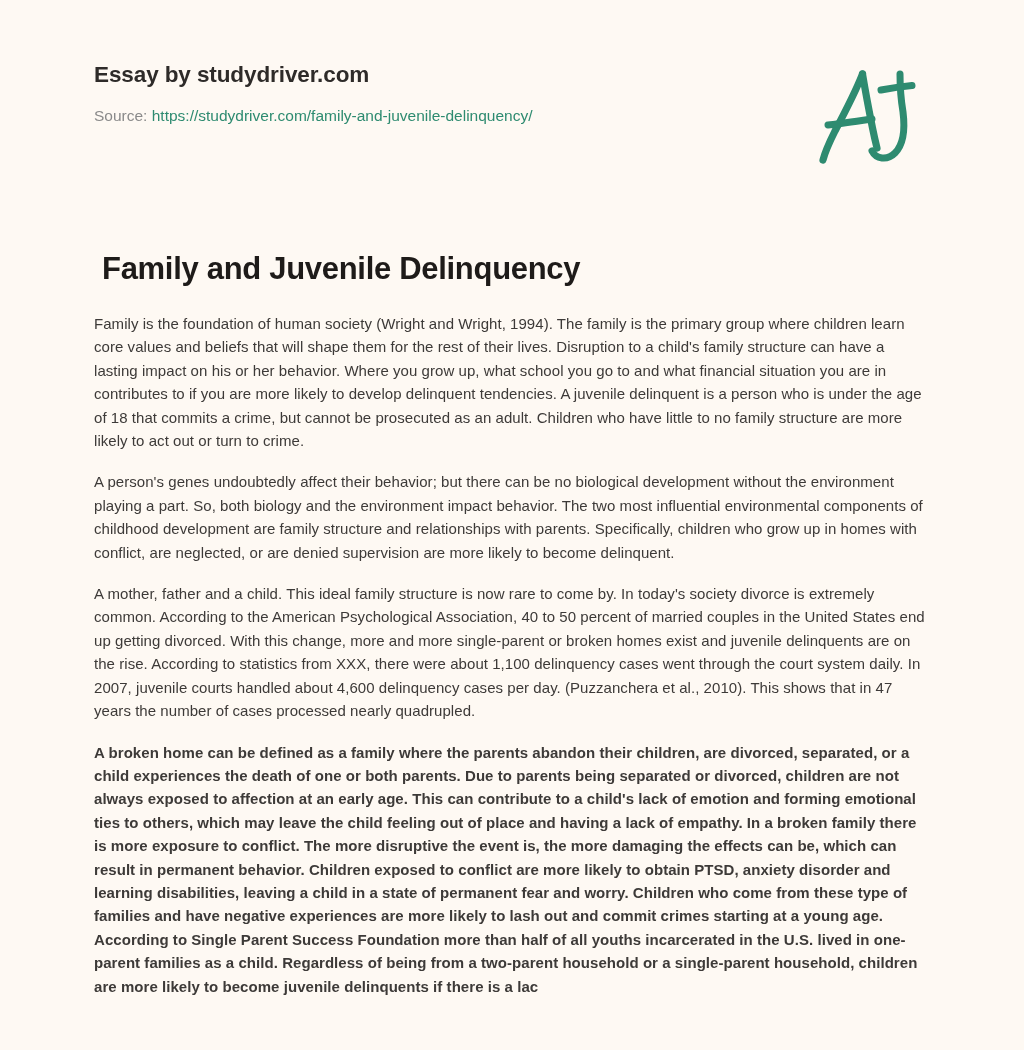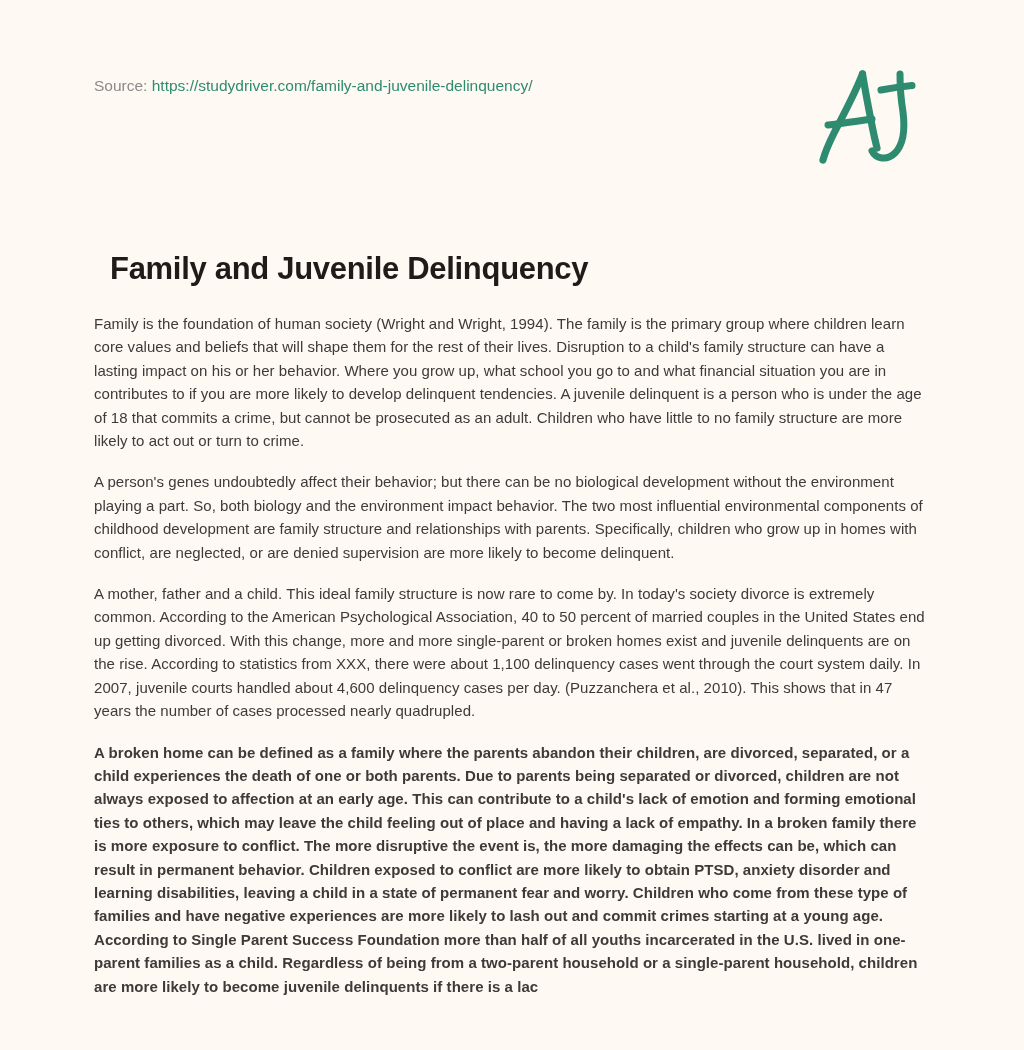--- a/index.html
+++ b/index.html
@@ -79,21 +79,21 @@
     left: 94px;
     top: 248px;
     width: 838px;
   }
   .article-title {
     font-size: 31px;
     font-weight: bold;
     color: #1E1B19;
     letter-spacing: -0.3px;
     line-height: 42px;
-    margin: 0 0 22px 16px;
+    margin: 0 0 22px 8px;
   }
   .article-body p {
     margin: 0 0 18px 0;
     font-size: 15px;
     line-height: 23.4px;
     color: #3D3A38;
     text-align: left;
     letter-spacing: 0.05px;
   }
   .article-body p:last-child {
@@ -101,20 +101,21 @@
     font-weight: bold;
   }
 </style>
 </head>
 <body>
 
 <div class="page">
 
   <div class="header">
     <div class="header-text">
+      <div class="essay-by">Essay by studydriver.com</div>
       <div class="source-line">
         <span class="source-label">Source:</span>
         <a class="source-url" href="#">https://studydriver.com/family-and-juvenile-delinquency/</a>
       </div>
     </div>
 
     <div class="logo">
       <svg viewBox="0 0 122 100" xmlns="http://www.w3.org/2000/svg">
         <g fill="none" stroke="#2E8B70" stroke-linecap="round" stroke-linejoin="round">
 

